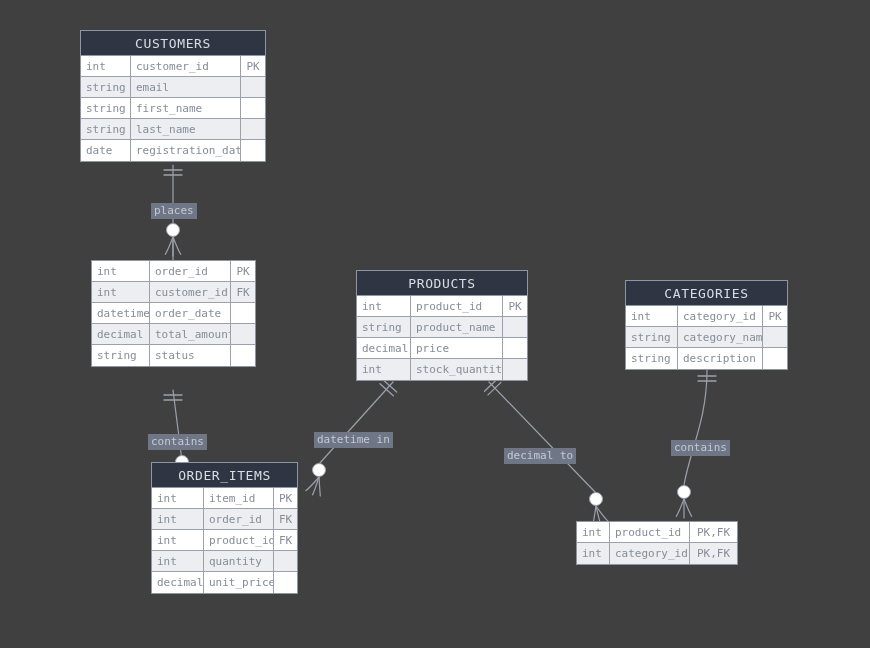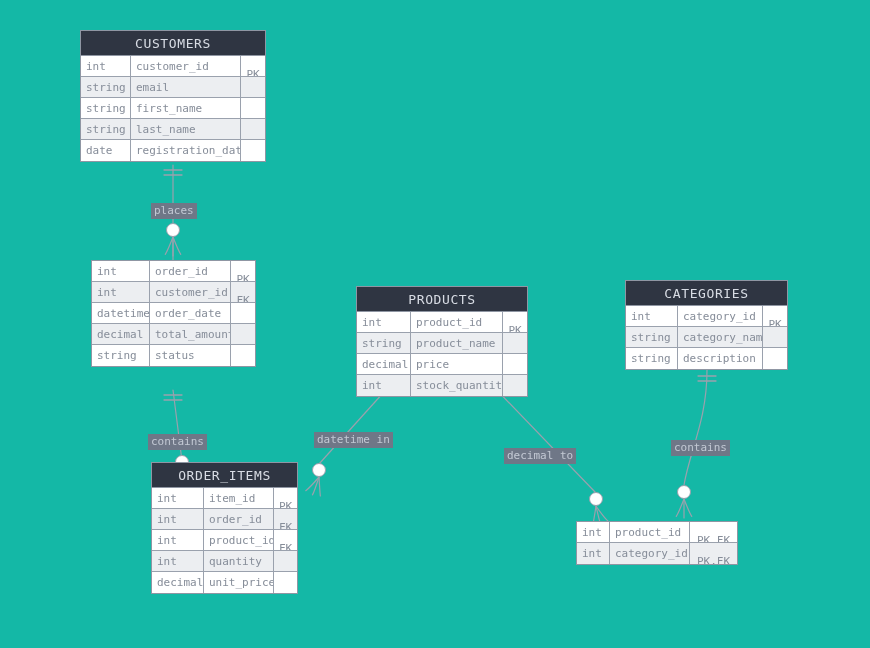--- a/index.html
+++ b/index.html
@@ -5,21 +5,21 @@
 <style>
   html, body {
     margin: 0;
     padding: 0;
     background: #282c35;
   }
   #canvas {
     position: relative;
     width: 870px;
     height: 648px;
-    background: #14b8a6;
+    background: #404040;
     overflow: hidden;
     font-family: "DejaVu Sans Mono", "Liberation Mono", monospace;
   }
   #edges {
     position: absolute;
     left: 0; top: 0;
     width: 870px;
     height: 648px;
   }
   .entity {
@@ -64,21 +64,21 @@
     border-right: 1px solid #9aa1ad;
     flex: 0 0 auto;
   }
   .cell.name {
     border-right: 1px solid #9aa1ad;
     flex: 1 1 auto;
   }
   .cell.key {
     flex: 0 0 auto;
     text-align: center;
-    padding: 8px 3px;
+    padding: 0 3px;
   }
   .rel-label {
     position: absolute;
     background: #6f7787;
     color: #c3c9d4;
     font-size: 11px;
     line-height: 14px;
     padding: 1px 3px;
     white-space: nowrap;
     z-index: 6;
@@ -174,21 +174,21 @@
         <div class="cell type" style="width: 58px;">decimal</div>
         <div class="cell name">total_amount</div>
         <div class="cell key" style="width: 24px;"></div>
       </div>
       <div class="attr-row odd">
         <div class="cell type" style="width: 58px;">string</div>
         <div class="cell name">status</div>
         <div class="cell key" style="width: 24px;"></div>
       </div>
     </div>
-    <div class="entity" style="left: 356px; top: 286px; width: 172px;">
+    <div class="entity" style="left: 356px; top: 270px; width: 172px;">
       <div class="entity-title">PRODUCTS</div>
       <div class="attr-row odd">
         <div class="cell type" style="width: 54px;">int</div>
         <div class="cell name">product_id</div>
         <div class="cell key" style="width: 24px;">PK</div>
       </div>
       <div class="attr-row even">
         <div class="cell type" style="width: 54px;">string</div>
         <div class="cell name">product_name</div>
         <div class="cell key" style="width: 24px;"></div>

